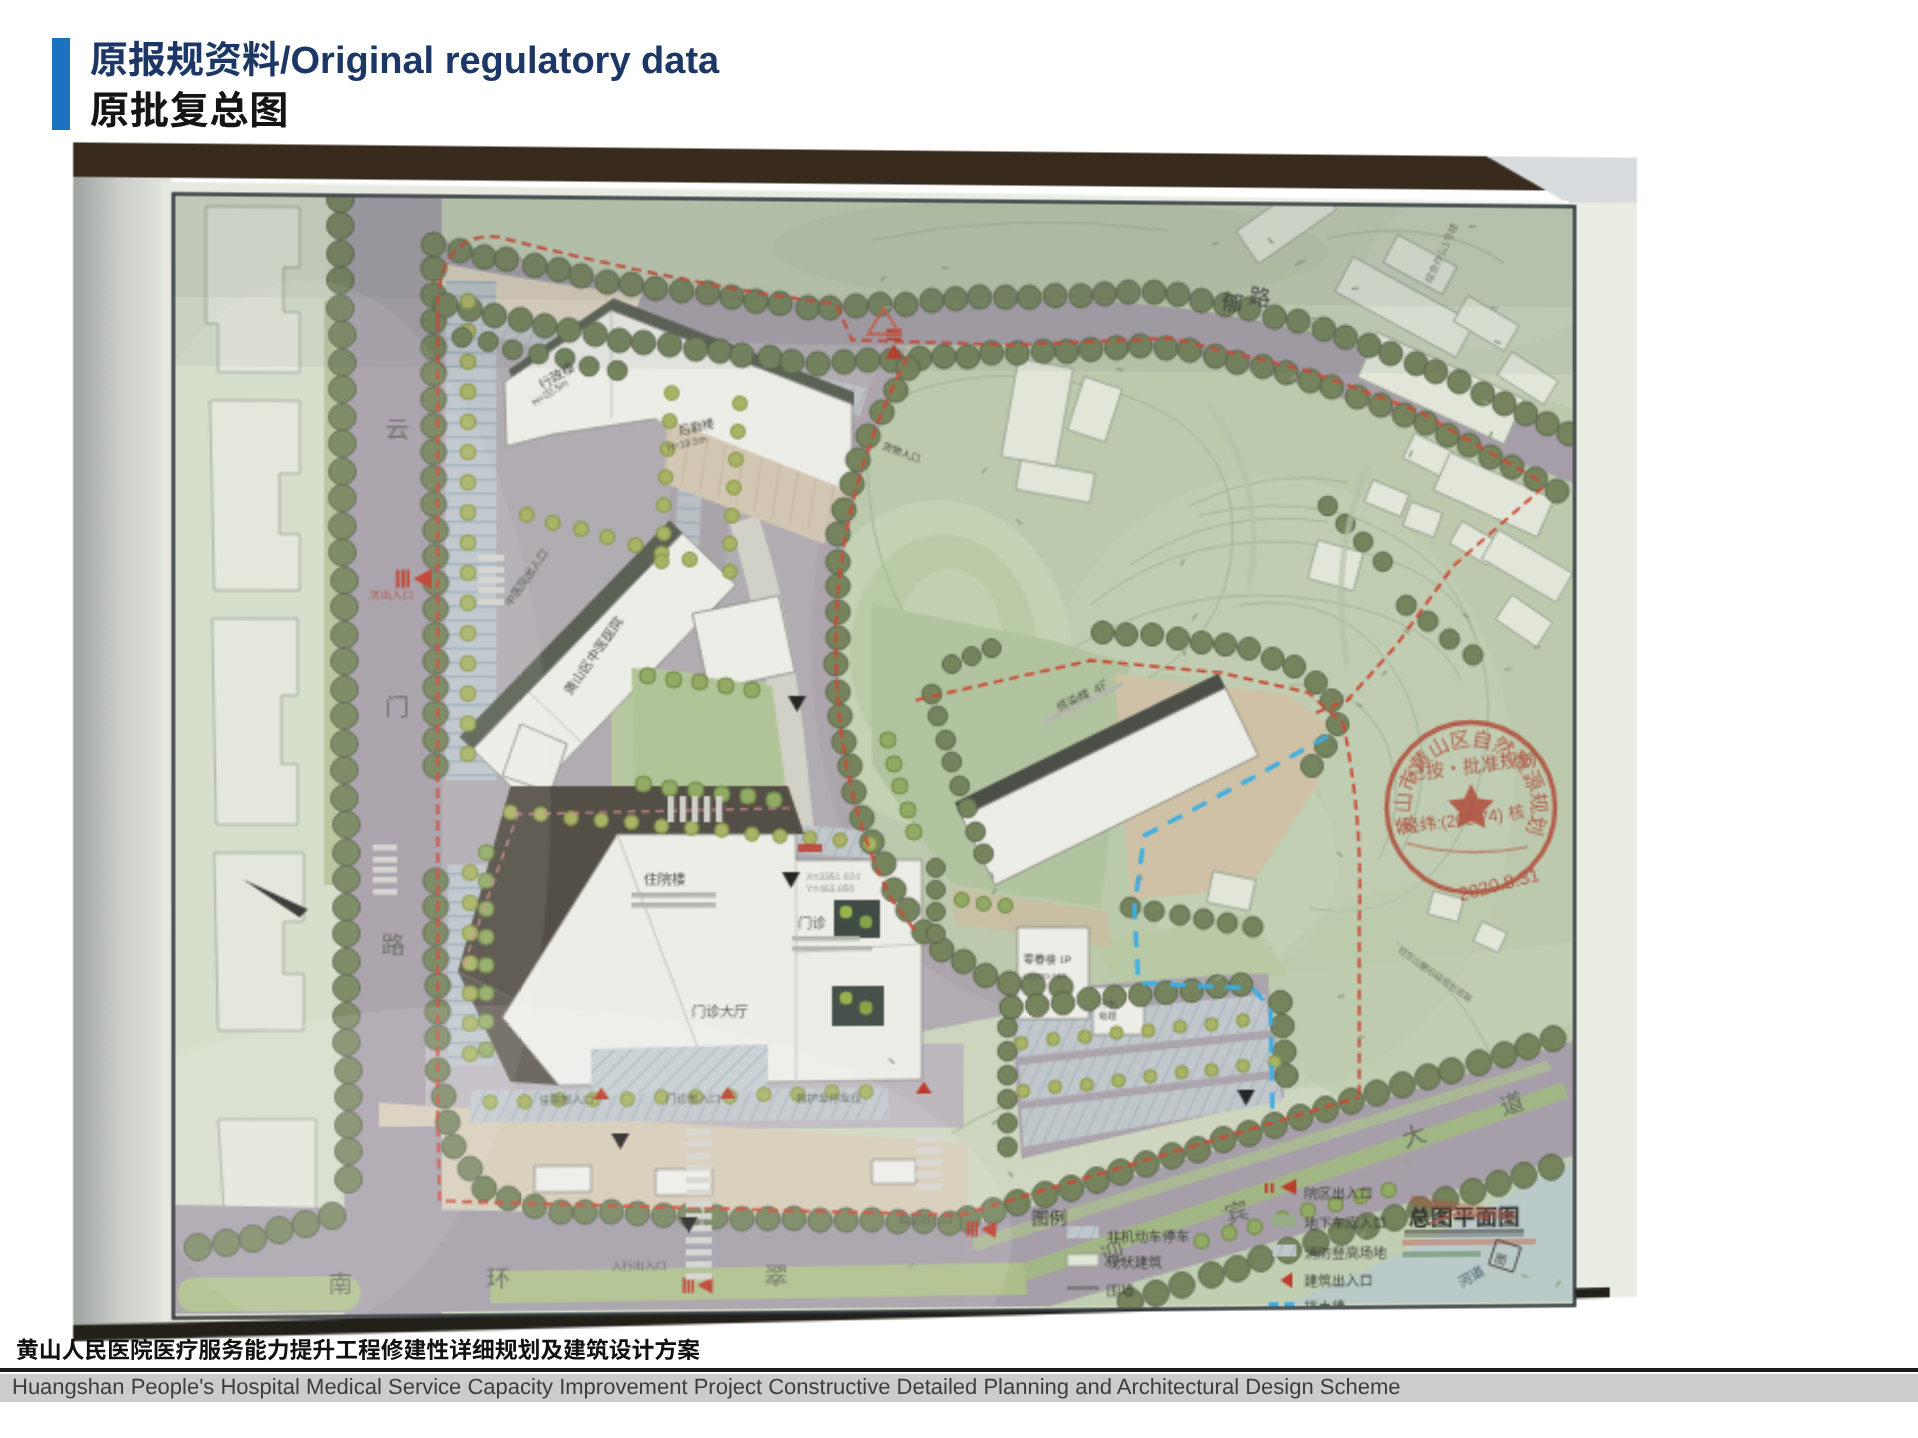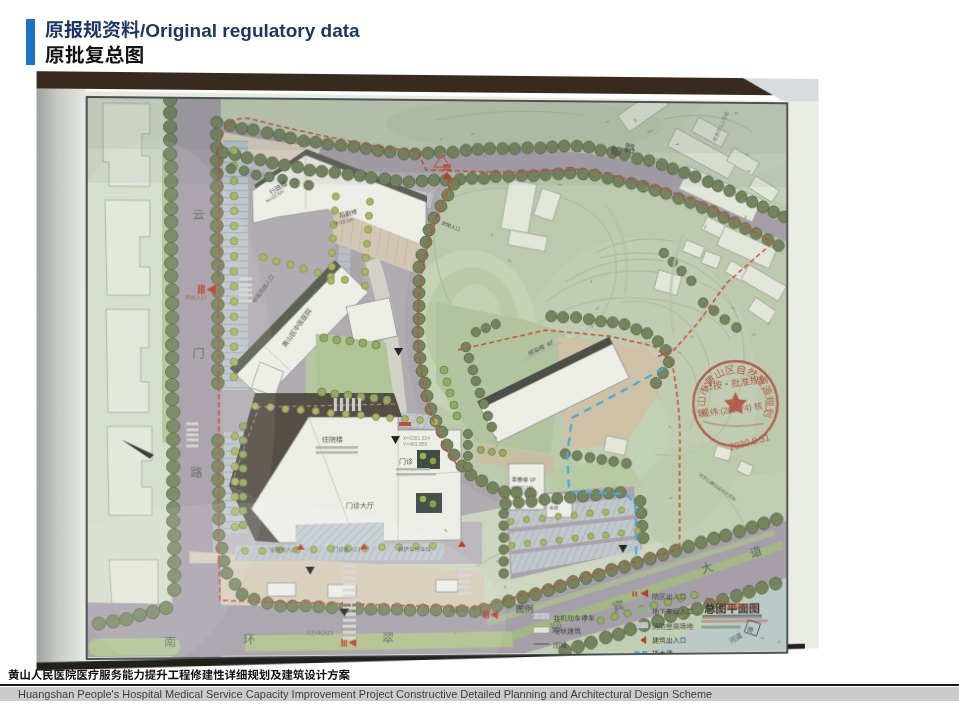--- a/index.html
+++ b/index.html
@@ -1,19 +1,19 @@
 <!DOCTYPE html>
 <html><head><meta charset="utf-8">
 <style>
 html,body{margin:0;padding:0;background:#fff;width:959px;height:719px;overflow:hidden}
 body{font-family:"Liberation Sans",sans-serif;position:relative}
 .hbar{position:absolute;left:26px;top:19px;width:9px;height:46px;background:#1b72c1}
 .capline{position:absolute;left:0;top:684px;width:959px;height:2px;background:#1b1b1b}
 .capbar{position:absolute;left:0;top:687px;width:959px;height:14px;background:#cbcdcc}
-.cap2{position:absolute;left:18px;top:688px;font-size:11px;color:#3c3c3c;white-space:nowrap}
+.cap2{position:absolute;left:6px;top:688px;font-size:11px;color:#3c3c3c;white-space:nowrap}
 #photo{position:absolute;left:0;top:0;width:959px;height:719px;transform:perspective(1400px) rotateY(2.6deg) translateX(6px) translateY(2px);transform-origin:425px 378px}
 svg{position:absolute;left:0;top:0}
 svg text{font-family:"Liberation Sans",sans-serif}
 .t{fill:#76865e;stroke:#576347;stroke-width:0.8}
 .tg{fill:#96ae66;stroke:#6f8a46;stroke-width:0.8}
 .ty{fill:#aeb968;stroke:#889547;stroke-width:0.8}
 .bld{fill:#f5f5f1;stroke:#8e8e88;stroke-width:0.7}
 .ex{fill:#e9eee1;stroke:#9aa294;stroke-width:0.7}
 .red{fill:none;stroke:#cf4a36;stroke-width:1.5;stroke-dasharray:5 3}
 .blue{fill:none;stroke:#3cb2ea;stroke-width:2.2;stroke-dasharray:8 6}

